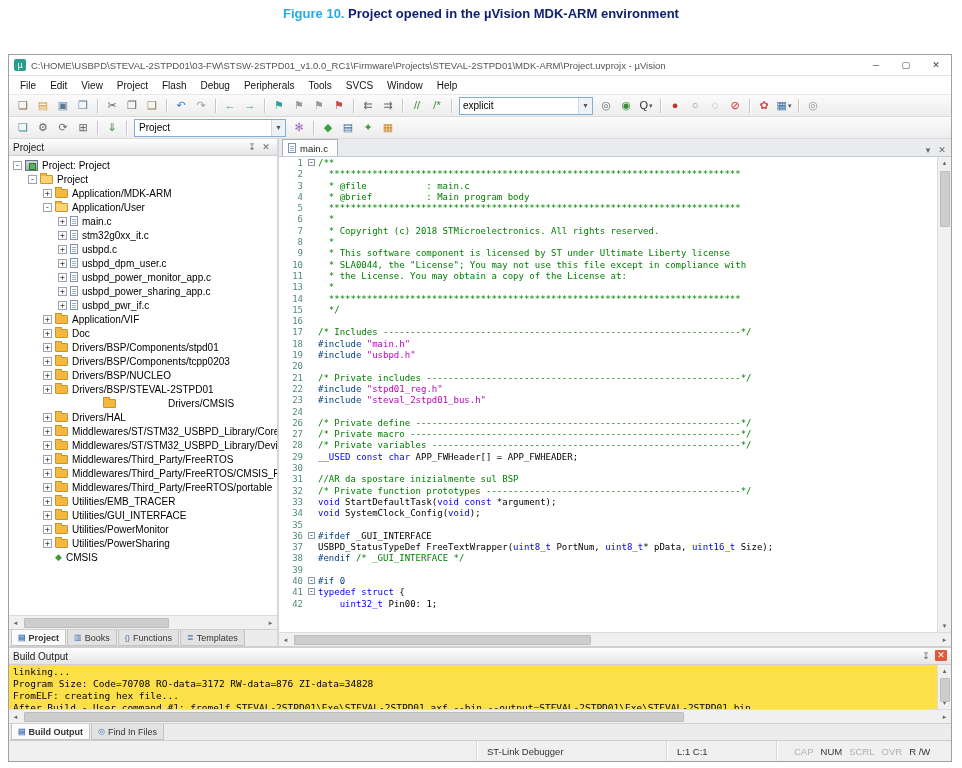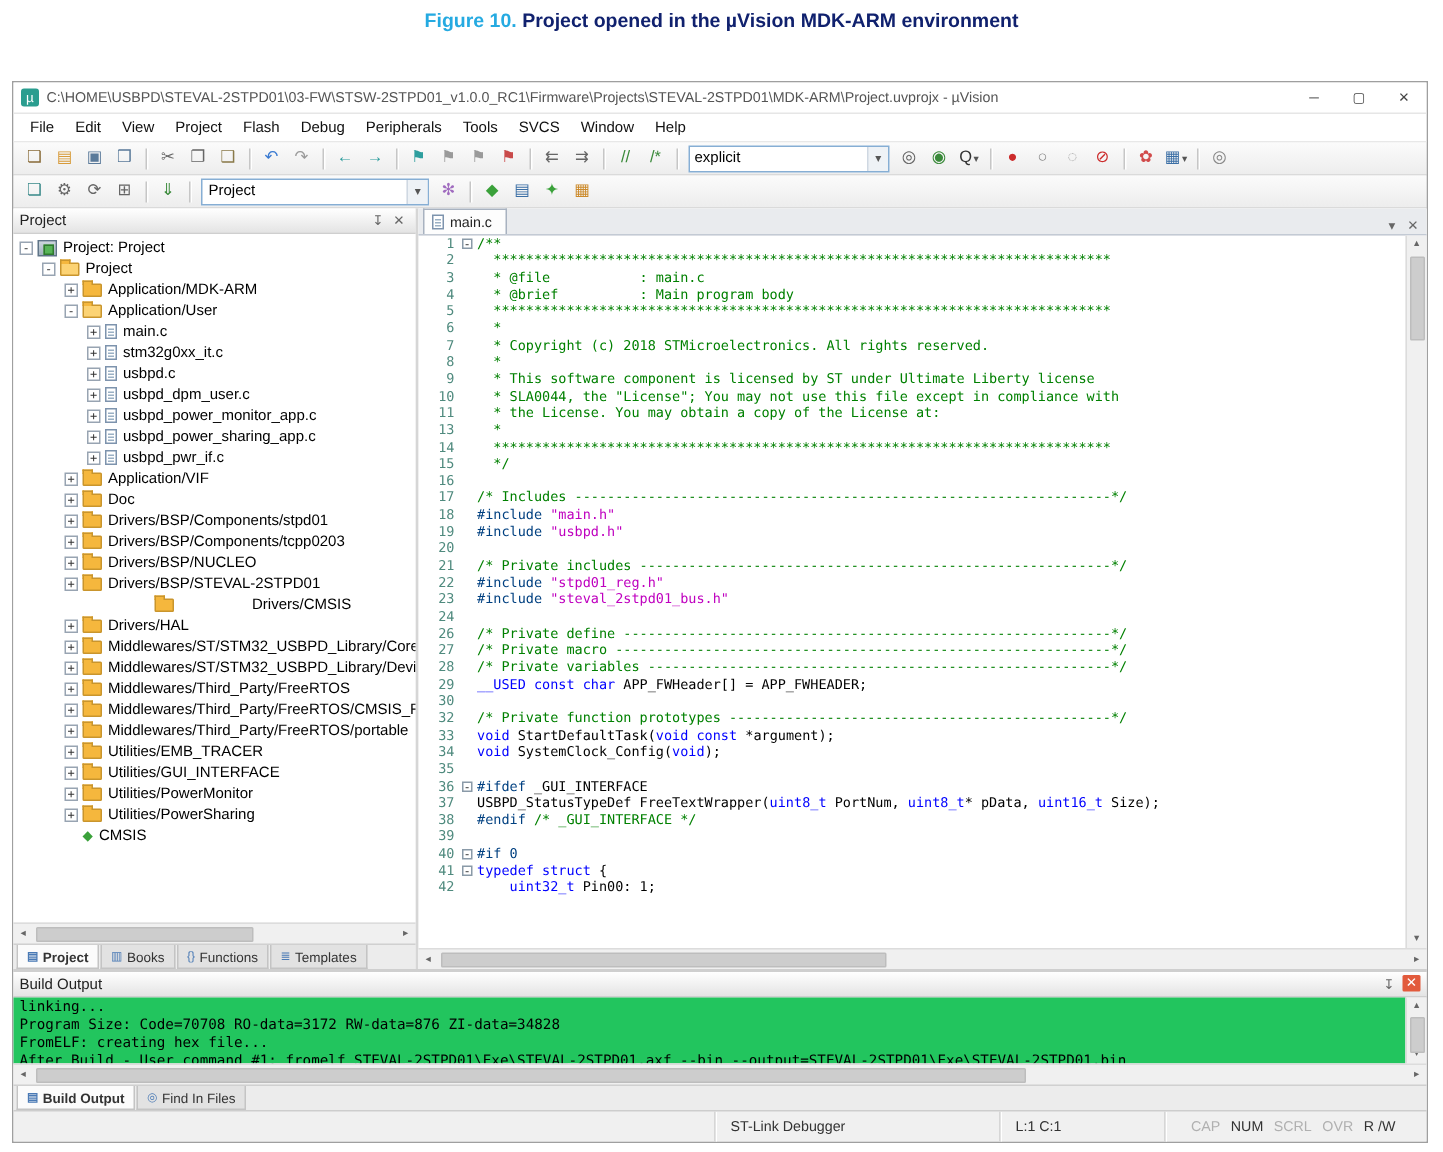--- a/index.html
+++ b/index.html
@@ -75,21 +75,21 @@
   .fold{width:11px;flex:none;position:relative;}
   .fold-box{position:absolute;left:1px;top:1px;width:7px;height:7px;border:1px solid #8a9aa8;background:#fff;font-size:8px;line-height:5px;text-align:center;color:#333;box-sizing:border-box;}
   .seg-cm{color:#008000;}
   .seg-kw{color:#0000ff;}
   .seg-str{color:#bf00bf;}
   .seg-pp{color:#004080;}
   .seg-tx{color:#000;}
   
   .build-panel{height:92px;display:flex;flex-direction:column;border-top:2px solid #cfcfcf;background:#f0f0f0;flex:none;}
   .bo-body{flex:1;display:flex;min-height:0;}
-  .bo-text{flex:1;background:#22c55e;font-family:"DejaVu Sans Mono",monospace;font-size:9.5px;line-height:12px;padding:1px 4px;overflow:hidden;white-space:pre;color:#000;min-width:0;}
+  .bo-text{flex:1;background:#fde047;font-family:"DejaVu Sans Mono",monospace;font-size:9.5px;line-height:12px;padding:1px 4px;overflow:hidden;white-space:pre;color:#000;min-width:0;}
   
   .statusbar{height:20px;background:#f0f0f0;border-top:1px solid #cdcdcd;display:flex;align-items:center;font-size:9.5px;color:#333;flex:none;}
   .sb-fill{flex:1;}
   .sb-cell{border-left:1px solid #d6d6d6;box-shadow:inset 1px 0 0 #fff;padding:0 10px;height:100%;display:flex;align-items:center;box-sizing:border-box;white-space:nowrap;}
   .flag{margin-left:7px;color:#b0b0b0;}
   .flag-on{color:#333;}
 </style>
 </head>
 <body>
 
@@ -486,20 +486,21 @@
             <div class="code-line"><span class="ln">20</span><span class="fold"></span></div>
             <div class="code-line"><span class="ln">21</span><span class="fold"></span><span class="seg-cm">/* Private includes ----------------------------------------------------------*/</span></div>
             <div class="code-line"><span class="ln">22</span><span class="fold"></span><span class="seg-pp">#include </span><span class="seg-str">"stpd01_reg.h"</span></div>
             <div class="code-line"><span class="ln">23</span><span class="fold"></span><span class="seg-pp">#include </span><span class="seg-str">"steval_2stpd01_bus.h"</span></div>
             <div class="code-line"><span class="ln">24</span><span class="fold"></span></div>
             <div class="code-line"><span class="ln">26</span><span class="fold"></span><span class="seg-cm">/* Private define ------------------------------------------------------------*/</span></div>
             <div class="code-line"><span class="ln">27</span><span class="fold"></span><span class="seg-cm">/* Private macro -------------------------------------------------------------*/</span></div>
             <div class="code-line"><span class="ln">28</span><span class="fold"></span><span class="seg-cm">/* Private variables ---------------------------------------------------------*/</span></div>
             <div class="code-line"><span class="ln">29</span><span class="fold"></span><span class="seg-kw">__USED const char</span><span class="seg-tx"> APP_FWHeader[] = APP_FWHEADER;</span></div>
             <div class="code-line"><span class="ln">30</span><span class="fold"></span></div>
+            <div class="code-line"><span class="ln">31</span><span class="fold"></span><span class="seg-cm">//AR da spostare inizialmente sul BSP</span></div>
             <div class="code-line"><span class="ln">32</span><span class="fold"></span><span class="seg-cm">/* Private function prototypes -----------------------------------------------*/</span></div>
             <div class="code-line"><span class="ln">33</span><span class="fold"></span><span class="seg-kw">void</span><span class="seg-tx"> StartDefaultTask(</span><span class="seg-kw">void const</span><span class="seg-tx"> *argument);</span></div>
             <div class="code-line"><span class="ln">34</span><span class="fold"></span><span class="seg-kw">void</span><span class="seg-tx"> SystemClock_Config(</span><span class="seg-kw">void</span><span class="seg-tx">);</span></div>
             <div class="code-line"><span class="ln">35</span><span class="fold"></span></div>
             <div class="code-line"><span class="ln">36</span><span class="fold"><span class="fold-box">-</span></span><span class="seg-pp">#ifdef</span><span class="seg-tx"> _GUI_INTERFACE</span></div>
             <div class="code-line"><span class="ln">37</span><span class="fold"></span><span class="seg-tx">USBPD_StatusTypeDef FreeTextWrapper(</span><span class="seg-kw">uint8_t</span><span class="seg-tx"> PortNum, </span><span class="seg-kw">uint8_t</span><span class="seg-tx">* pData, </span><span class="seg-kw">uint16_t</span><span class="seg-tx"> Size);</span></div>
             <div class="code-line"><span class="ln">38</span><span class="fold"></span><span class="seg-pp">#endif </span><span class="seg-cm">/* _GUI_INTERFACE */</span></div>
             <div class="code-line"><span class="ln">39</span><span class="fold"></span></div>
             <div class="code-line"><span class="ln">40</span><span class="fold"><span class="fold-box">-</span></span><span class="seg-pp">#if 0</span></div>
             <div class="code-line"><span class="ln">41</span><span class="fold"><span class="fold-box">-</span></span><span class="seg-kw">typedef struct</span><span class="seg-tx"> {</span></div>

